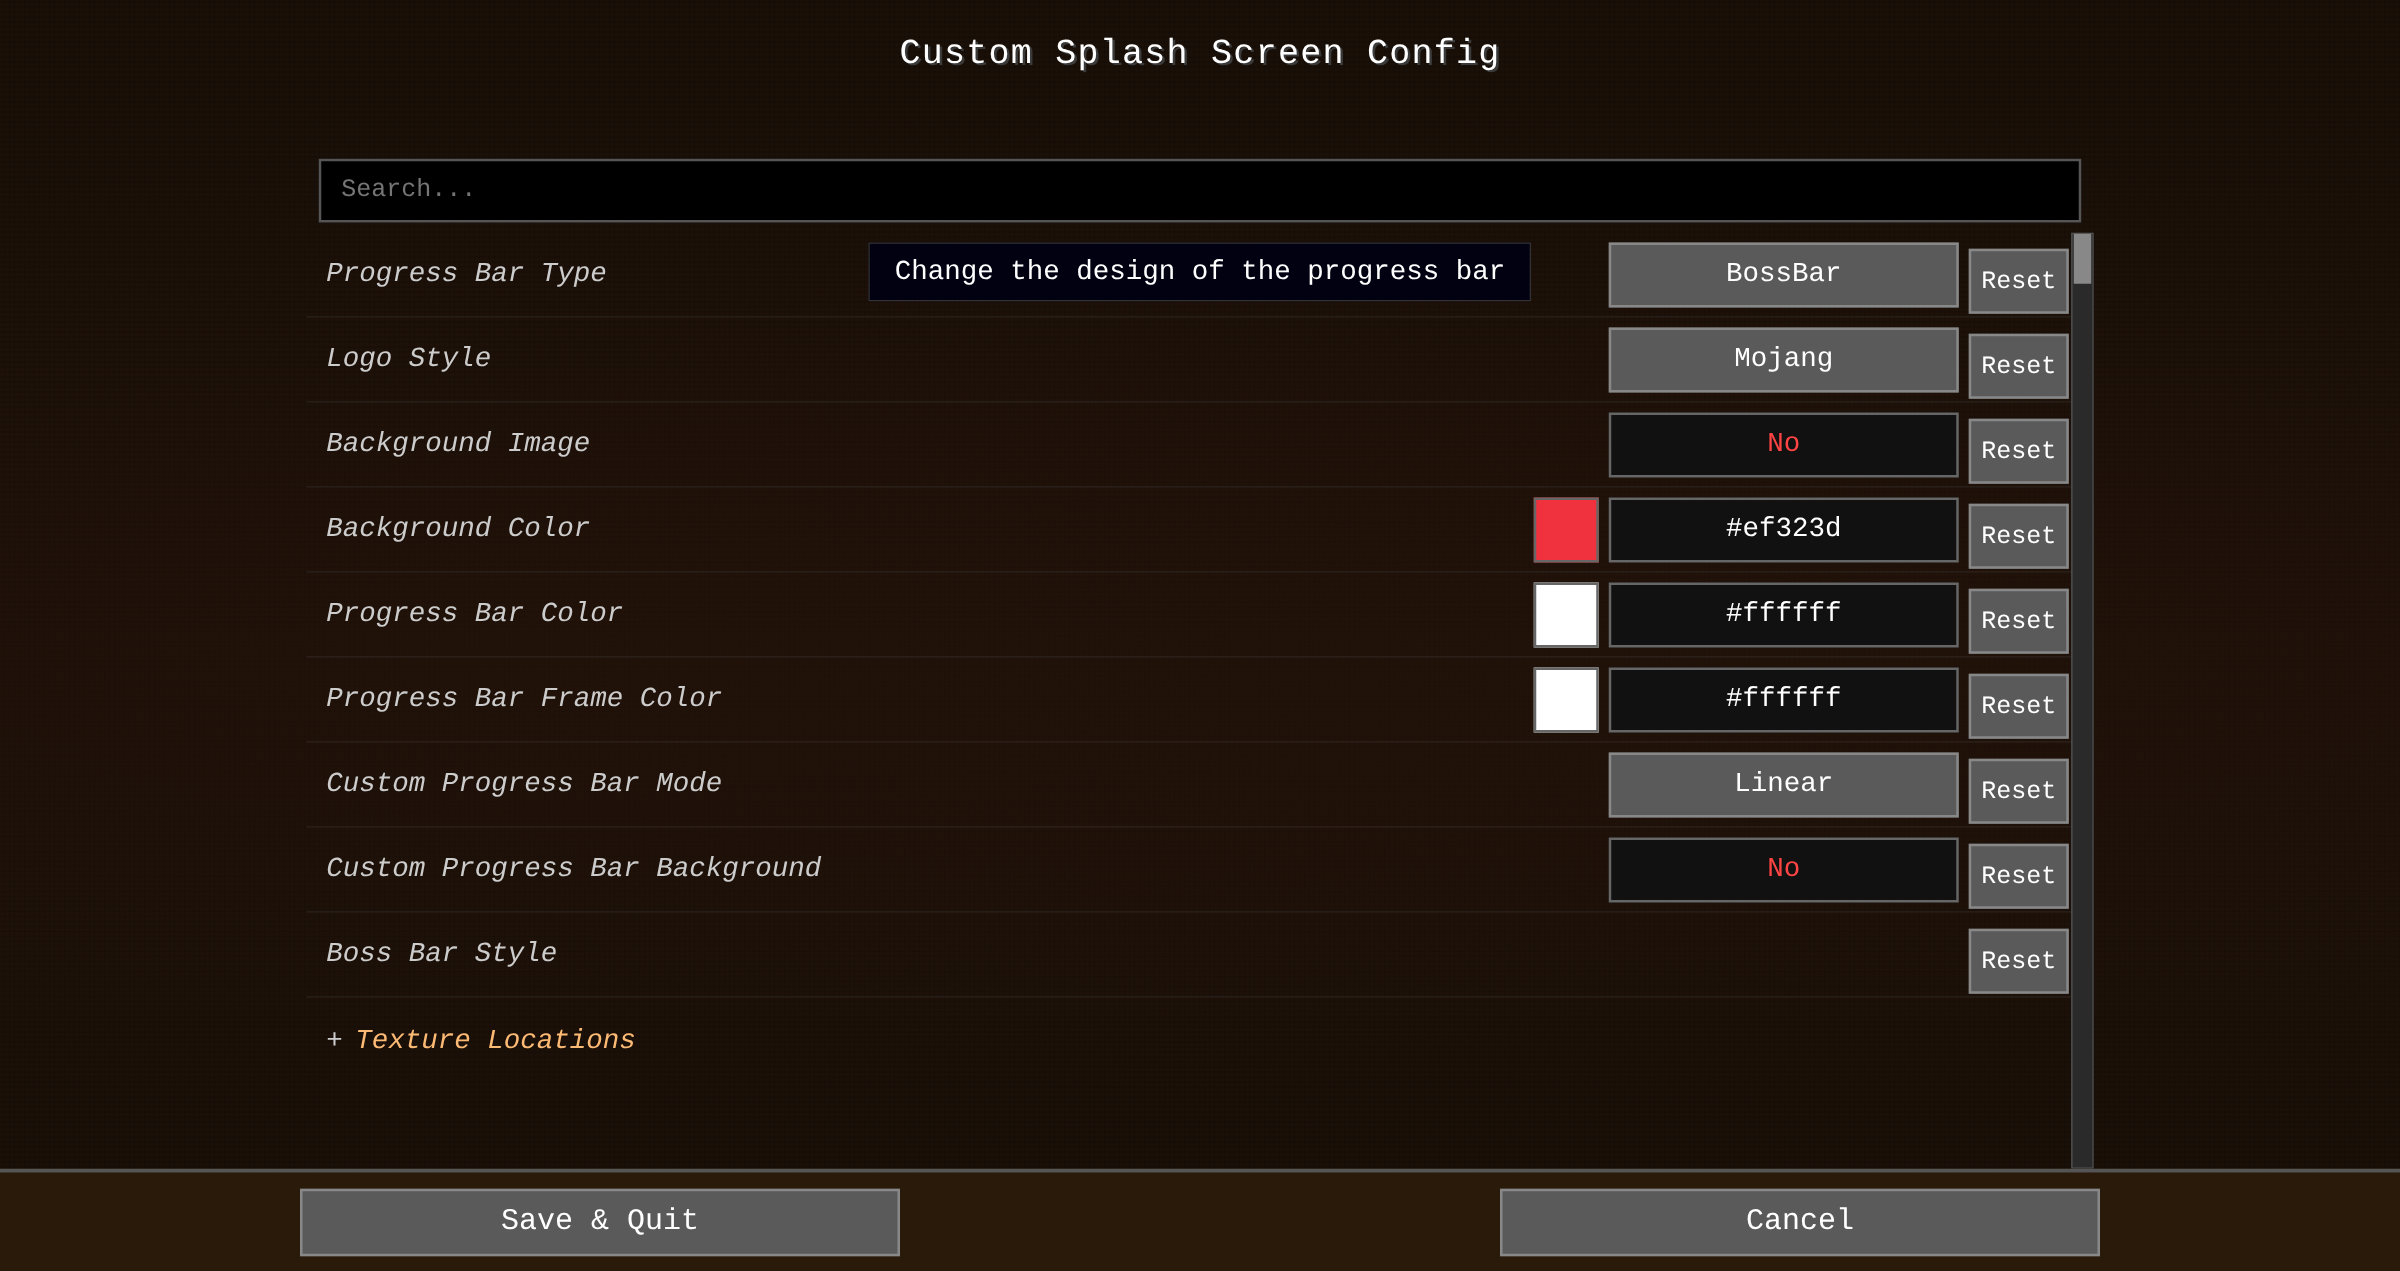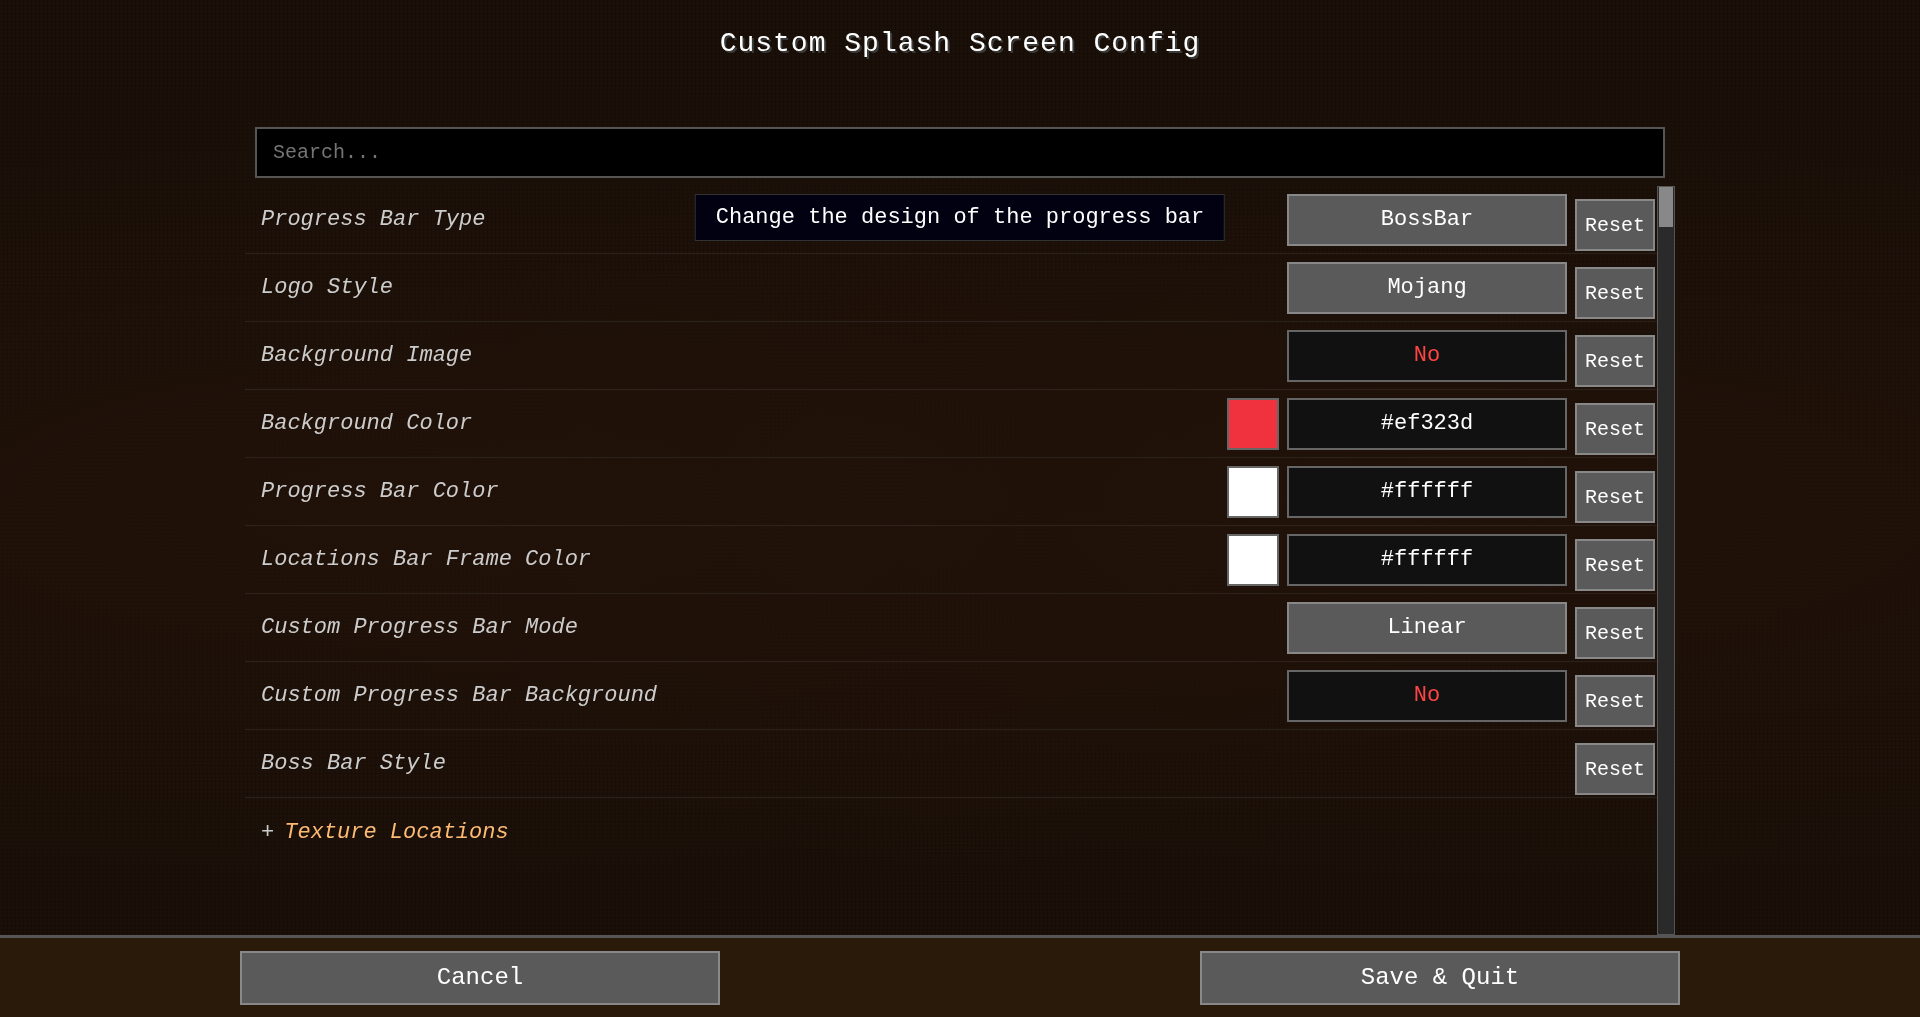--- a/index.html
+++ b/index.html
@@ -321,21 +321,21 @@
       <div class="config-row">
         <span class="config-label">Progress Bar Color</span>
         <div class="config-controls">
           <div class="color-swatch" style="background-color:#ffffff;"></div>
           <div class="config-button value-black">#ffffff</div>
           <div class="reset-button">Reset</div>
         </div>
       </div>
 
       <div class="config-row">
-        <span class="config-label">Locations Bar Frame Color</span>
+        <span class="config-label">Progress Bar Frame Color</span>
         <div class="config-controls">
           <div class="color-swatch" style="background-color:#ffffff;"></div>
           <div class="config-button value-black">#ffffff</div>
           <div class="reset-button">Reset</div>
         </div>
       </div>
 
       <div class="config-row">
         <span class="config-label">Custom Progress Bar Mode</span>
         <div class="config-controls">
@@ -365,16 +365,16 @@
       </div>
 
       <div class="scrollbar">
         <div class="scrollbar-thumb"></div>
       </div>
 
     </div>
   </div>
 
   <div class="bottom-bar">
+    <button class="bottom-button">Save &amp; Quit</button>
     <button class="bottom-button">Cancel</button>
-    <button class="bottom-button">Save &amp; Quit</button>
   </div>
 </div>
 
 </body></html>

